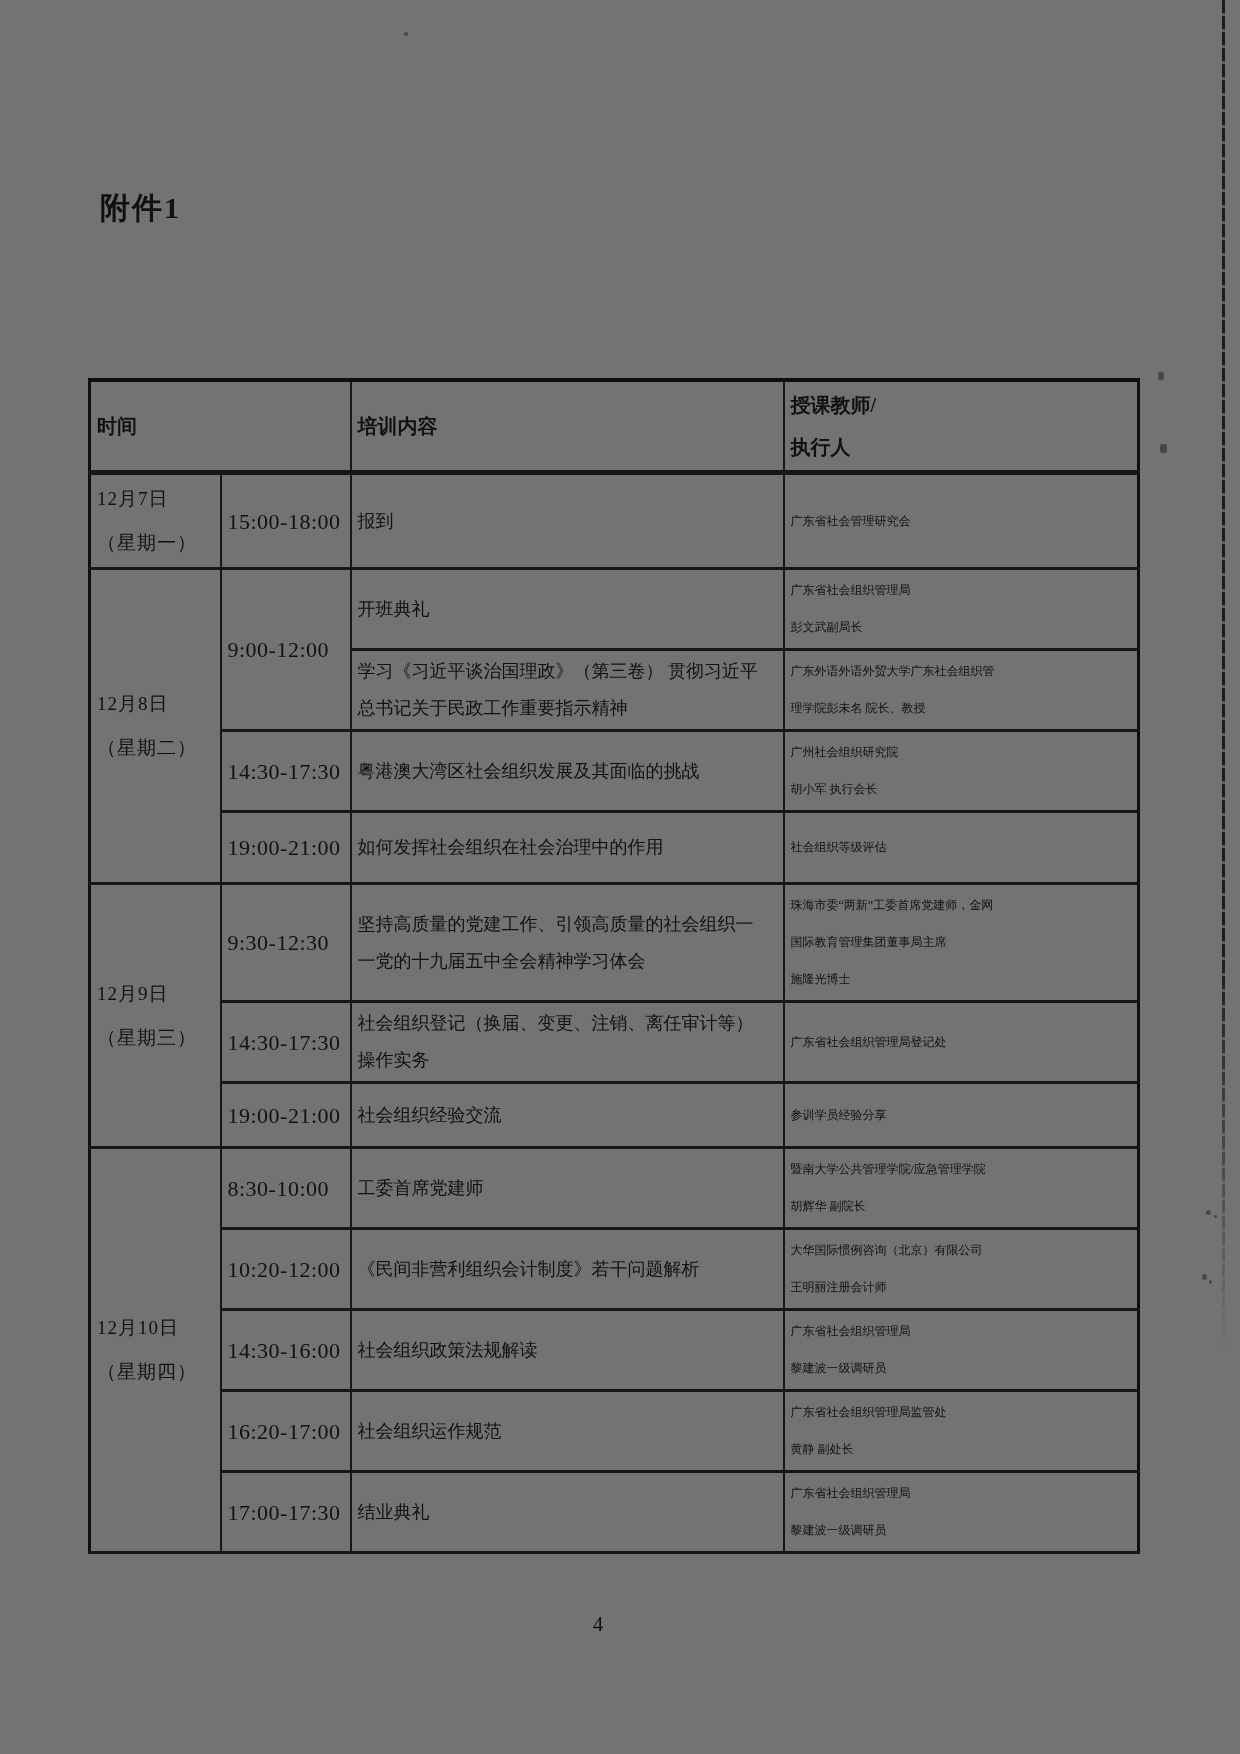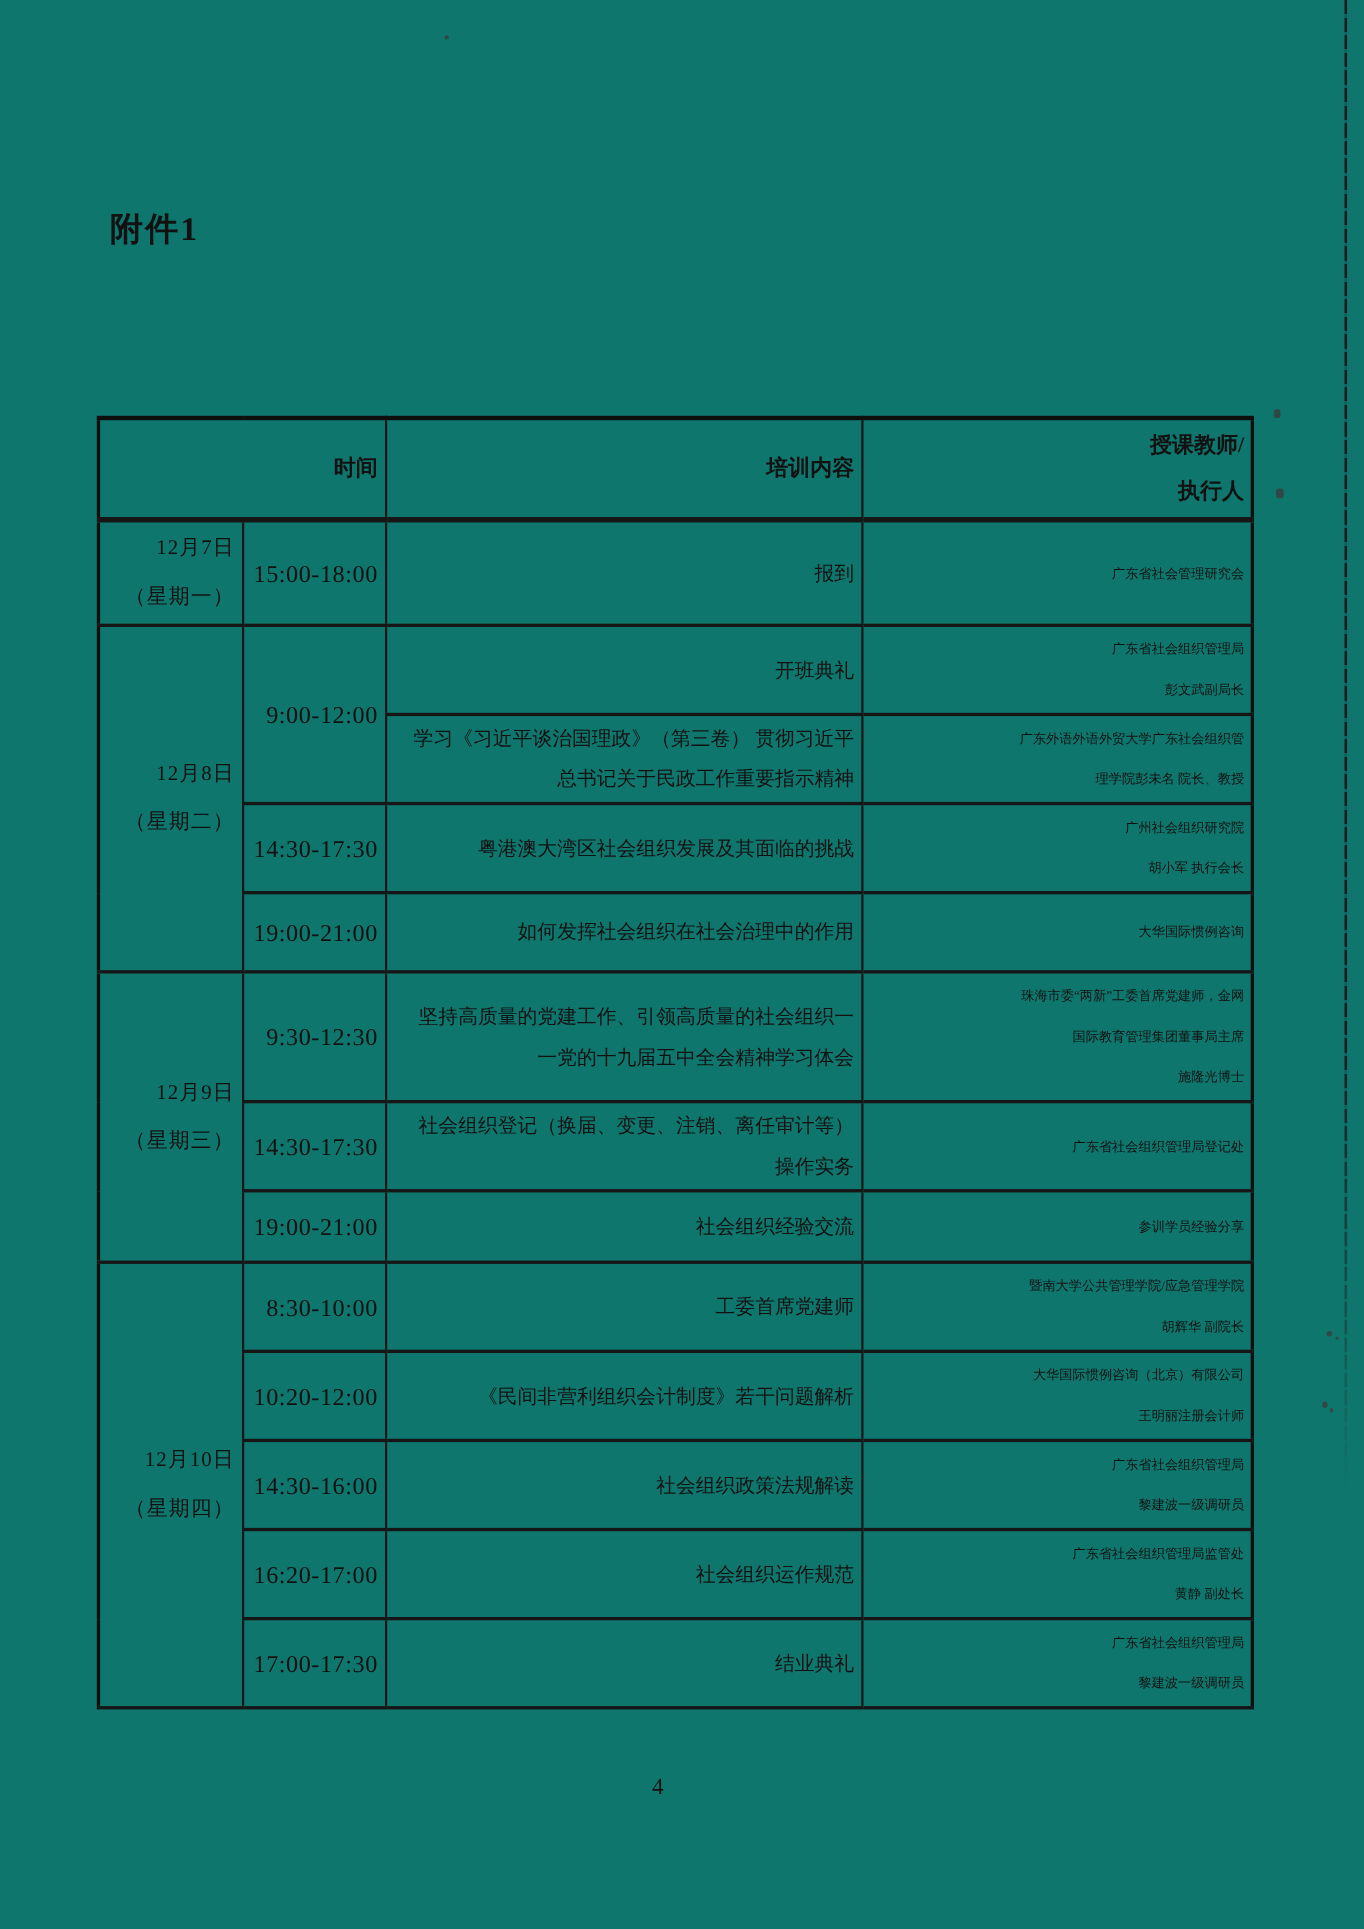--- a/index.html
+++ b/index.html
@@ -5,21 +5,21 @@
   html, body { margin: 0; padding: 0; }
   body {
     width: 1240px; height: 1754px;
     background: #ffffff;
     font-family: "Liberation Serif", "DejaVu Serif", serif;
     color: #111;
   }
   .page {
     position: relative;
     width: 1240px; height: 1754px;
-    background: #0f766e;
+    background: #737373;
     overflow: hidden;
   }
 
   .attachment {
     position: absolute;
     left: 100px; top: 188px;
     font-size: 30px;
     font-weight: bold;
     letter-spacing: 2px;
   }
@@ -40,21 +40,21 @@
     width: 1049px;
     border-collapse: collapse;
     table-layout: fixed;
     border: 3px solid #0e0e0e;
     border-top-width: 4px;
   }
   .schedule th, .schedule td {
     border: 2px solid #161616;
     border-top-width: 3px;
     border-bottom-width: 3px;
-    text-align: right;
+    text-align: left;
     vertical-align: middle;
     font-size: 18px;
     line-height: 37px;
     white-space: pre-line;
     padding: 2px 6px;
     font-weight: normal;
     overflow: hidden;
   }
   .schedule th {
     font-size: 20px;
@@ -149,21 +149,21 @@
       </tr>
       <tr style="height:77px">
         <td class="time-cell">14:30-17:30</td>
         <td class="content-cell">粤港澳大湾区社会组织发展及其面临的挑战</td>
         <td class="teacher-cell">广州社会组织研究院
 胡小军 执行会长</td>
       </tr>
       <tr style="height:72px">
         <td class="time-cell">19:00-21:00</td>
         <td class="content-cell">如何发挥社会组织在社会治理中的作用</td>
-        <td class="teacher-cell">大华国际惯例咨询</td>
+        <td class="teacher-cell">社会组织等级评估</td>
       </tr>
 
       <tr style="height:115px">
         <td class="date-cell" rowspan="3">12月9日
 （星期三）</td>
         <td class="time-cell">9:30-12:30</td>
         <td class="content-cell">坚持高质量的党建工作、引领高质量的社会组织一
 一党的十九届五中全会精神学习体会</td>
         <td class="teacher-cell">珠海市委“两新”工委首席党建师，金网
 国际教育管理集团董事局主席

